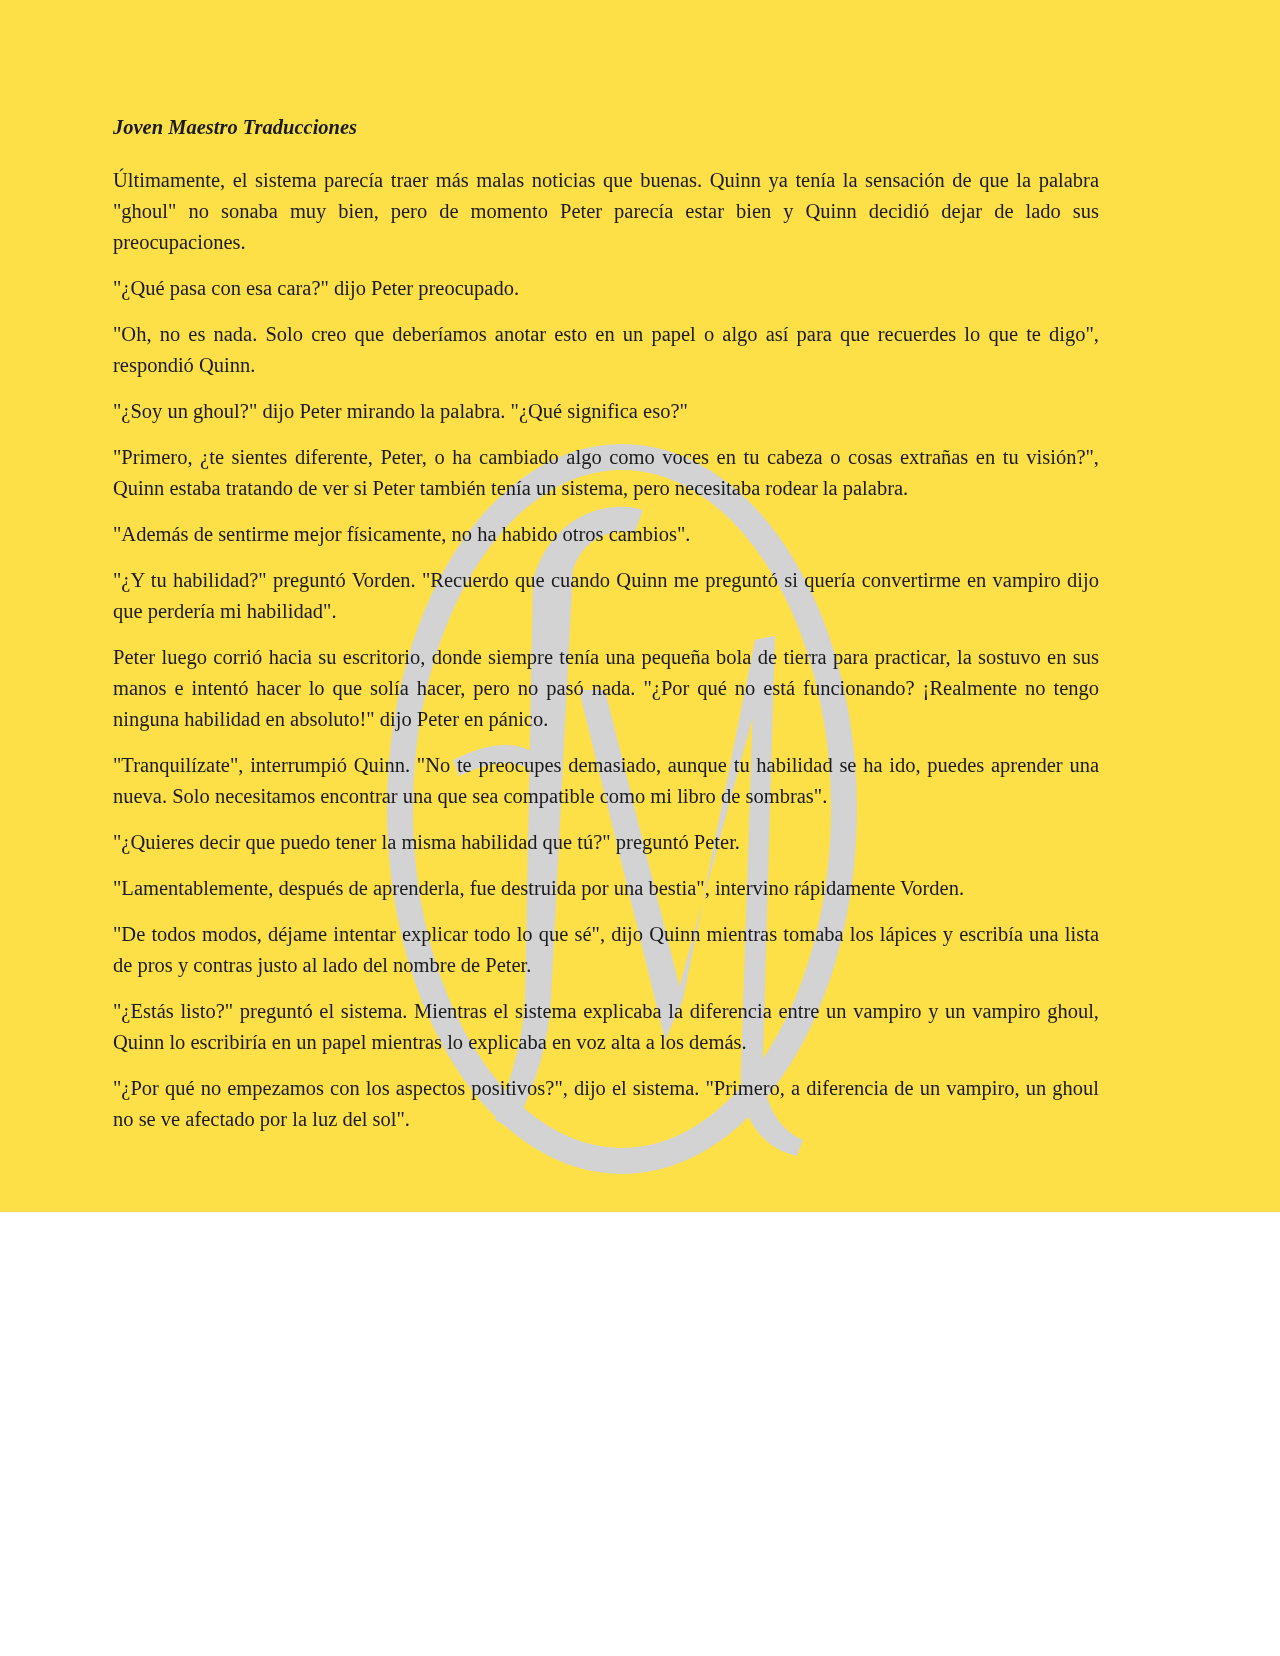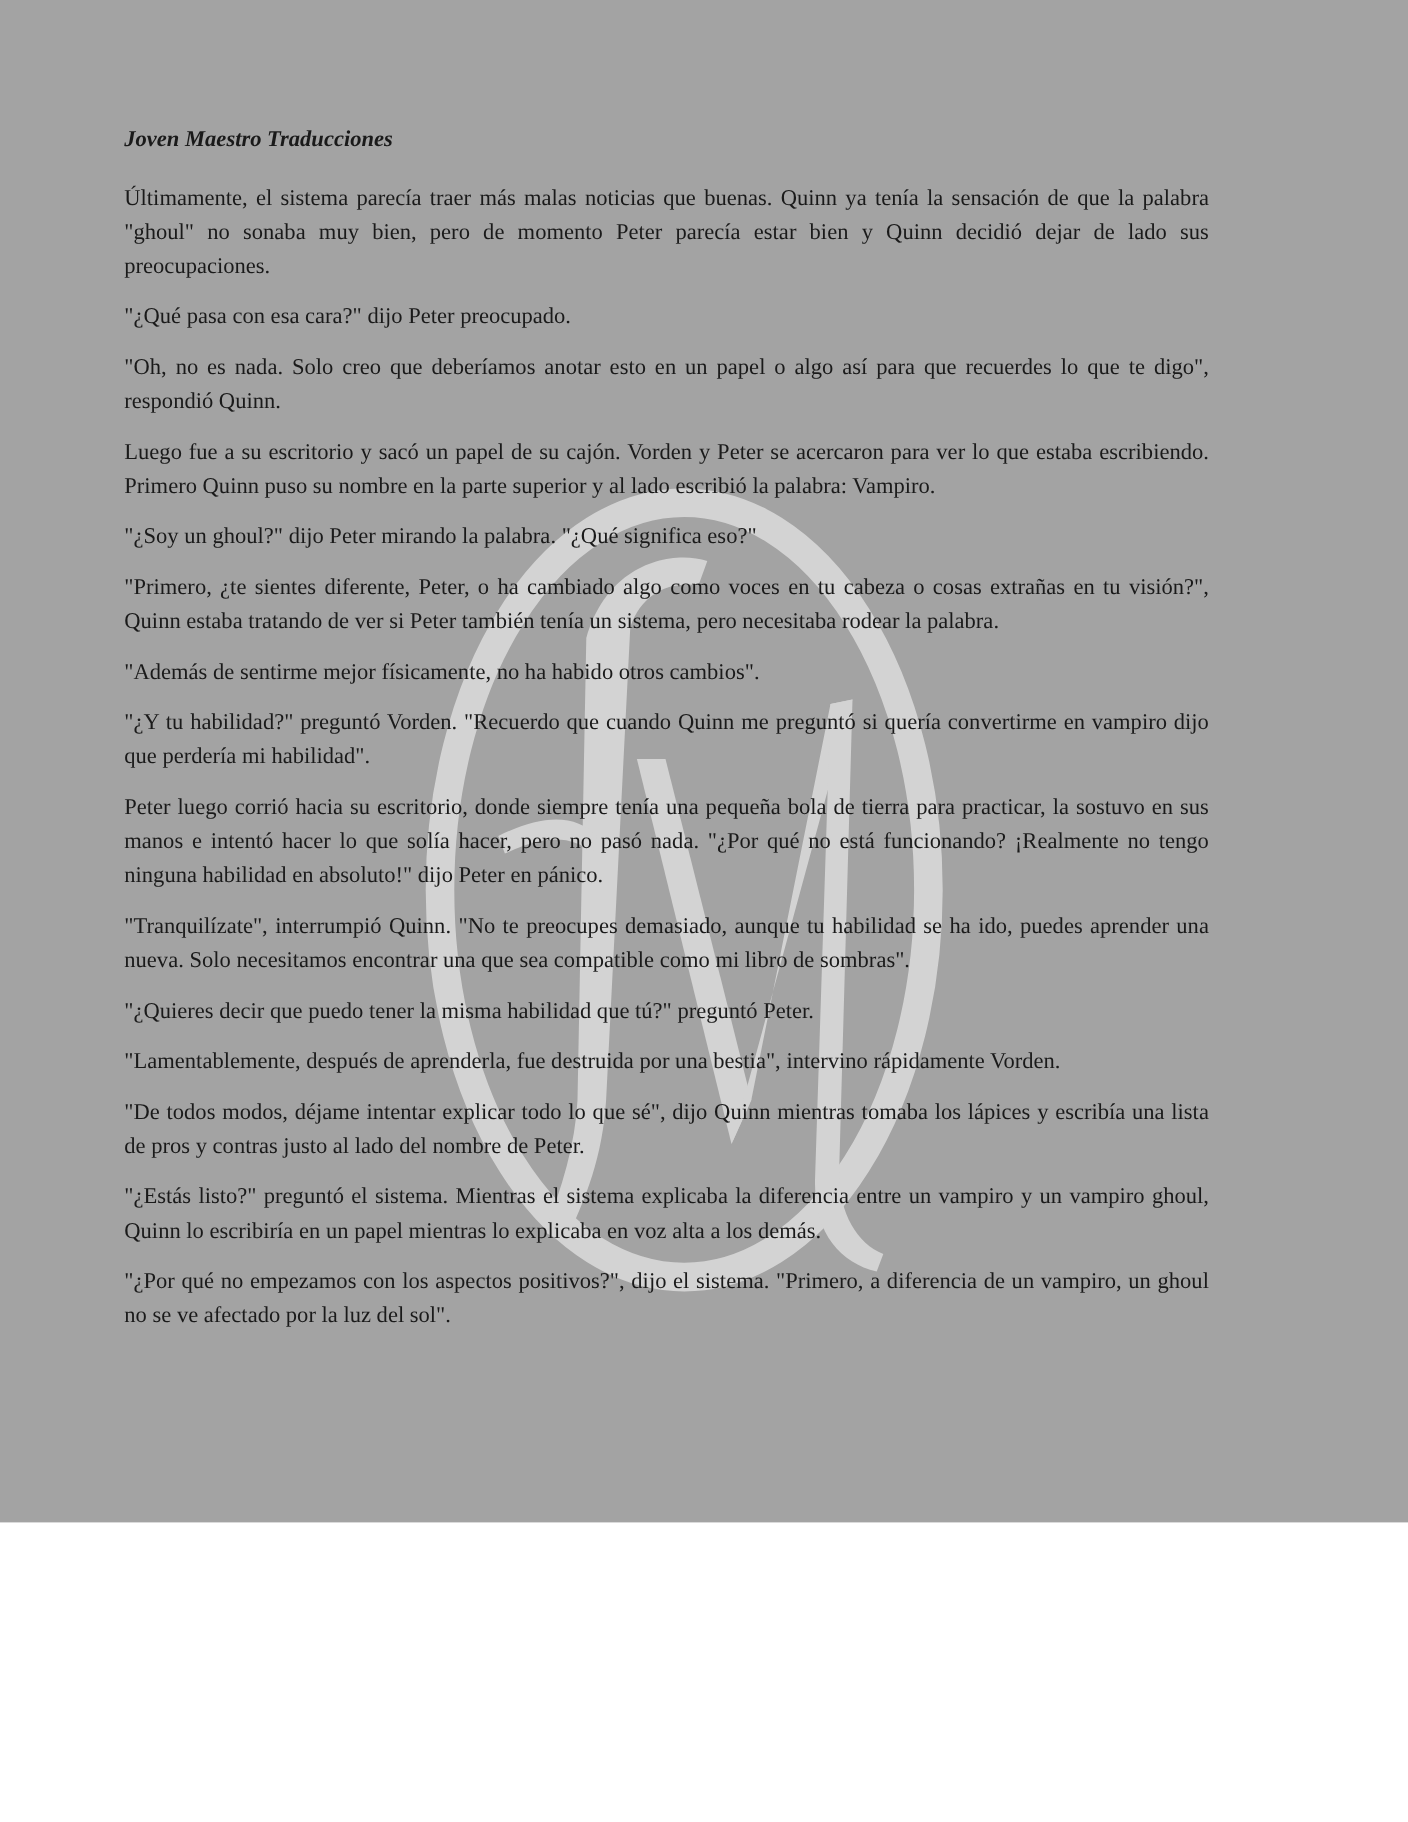--- a/index.html
+++ b/index.html
@@ -10,22 +10,22 @@
     body {
       width: 1280px;
       height: 1656px;
       position: relative;
       overflow: hidden;
     }
     .page {
       position: absolute;
       left: 0; top: 0;
       width: 1280px;
-      height: 1384px;
-      background: #a3a3a3;
+      height: 1212px;
+      background: #fde047;
     }
     .watermark {
       position: absolute;
       left: 383px;
       top: 440px;
       width: 478px;
       height: 738px;
       pointer-events: none;
       z-index: 0;
     }
@@ -70,21 +70,20 @@
 
     <path d="M70 320 C 110 300, 140 300, 160 320 L 156 336 C 136 318, 110 320, 76 336 Z" fill="#d3d3d3"></path>
   </svg>
 
   <div class="content">
     <p class="title">Joven Maestro Traducciones</p>
 
     <p class="para">Últimamente, el sistema parecía traer más malas noticias que buenas. Quinn ya tenía la sensación de que la palabra "ghoul" no sonaba muy bien, pero de momento Peter parecía estar bien y Quinn decidió dejar de lado sus preocupaciones.</p>
     <p class="para">"¿Qué pasa con esa cara?" dijo Peter preocupado.</p>
     <p class="para">"Oh, no es nada. Solo creo que deberíamos anotar esto en un papel o algo así para que recuerdes lo que te digo", respondió Quinn.</p>
-    <p class="para">Luego fue a su escritorio y sacó un papel de su cajón. Vorden y Peter se acercaron para ver lo que estaba escribiendo. Primero Quinn puso su nombre en la parte superior y al lado escribió la palabra: Vampiro.</p>
     <p class="para">"¿Soy un ghoul?" dijo Peter mirando la palabra. "¿Qué significa eso?"</p>
     <p class="para">"Primero, ¿te sientes diferente, Peter, o ha cambiado algo como voces en tu cabeza o cosas extrañas en tu visión?", Quinn estaba tratando de ver si Peter también tenía un sistema, pero necesitaba rodear la palabra.</p>
     <p class="para">"Además de sentirme mejor físicamente, no ha habido otros cambios".</p>
     <p class="para">"¿Y tu habilidad?" preguntó Vorden. "Recuerdo que cuando Quinn me preguntó si quería convertirme en vampiro dijo que perdería mi habilidad".</p>
     <p class="para">Peter luego corrió hacia su escritorio, donde siempre tenía una pequeña bola de tierra para practicar, la sostuvo en sus manos e intentó hacer lo que solía hacer, pero no pasó nada. "¿Por qué no está funcionando? ¡Realmente no tengo ninguna habilidad en absoluto!" dijo Peter en pánico.</p>
     <p class="para">"Tranquilízate", interrumpió Quinn. "No te preocupes demasiado, aunque tu habilidad se ha ido, puedes aprender una nueva. Solo necesitamos encontrar una que sea compatible como mi libro de sombras".</p>
     <p class="para">"¿Quieres decir que puedo tener la misma habilidad que tú?" preguntó Peter.</p>
     <p class="para">"Lamentablemente, después de aprenderla, fue destruida por una bestia", intervino rápidamente Vorden.</p>
     <p class="para">"De todos modos, déjame intentar explicar todo lo que sé", dijo Quinn mientras tomaba los lápices y escribía una lista de pros y contras justo al lado del nombre de Peter.</p>
     <p class="para">"¿Estás listo?" preguntó el sistema. Mientras el sistema explicaba la diferencia entre un vampiro y un vampiro ghoul, Quinn lo escribiría en un papel mientras lo explicaba en voz alta a los demás.</p>

